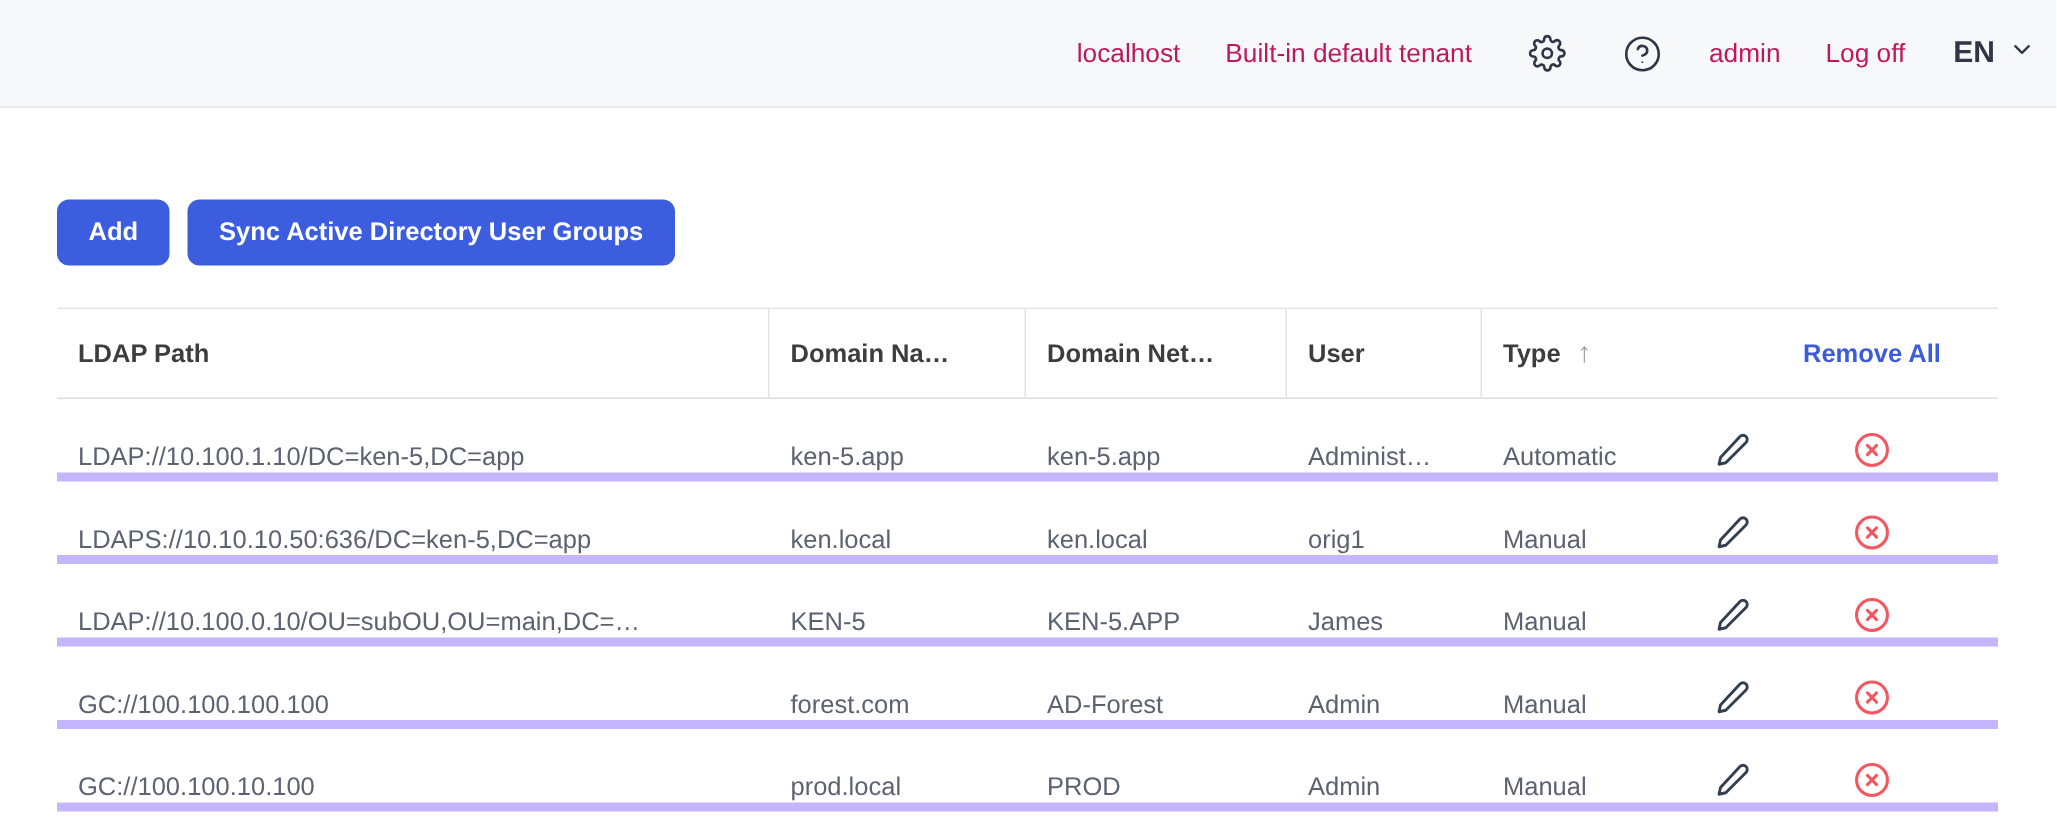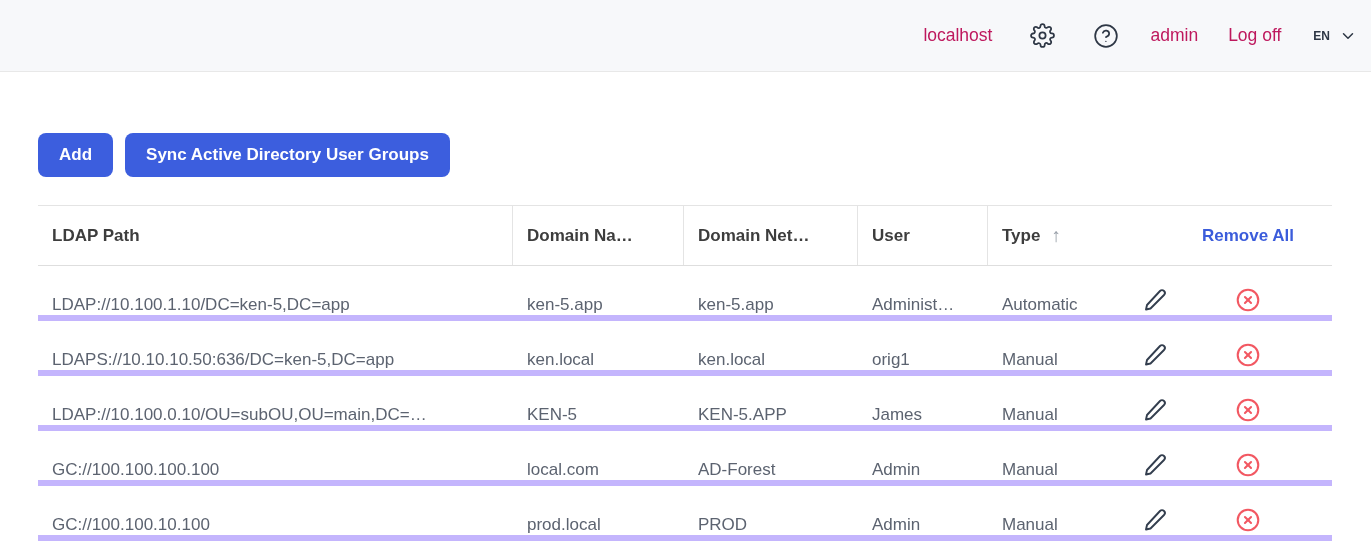--- a/index.html
+++ b/index.html
@@ -32,25 +32,25 @@
     align-items: center;
     justify-content: center;
     width: 28px; height: 28px;
     margin-left: 36px;
     cursor: pointer;
     color: #2e3745;
   }
   .icon-btn svg { display: block; }
   .lang {
     display: inline-flex;
-    align-items: center;
+    align-items: flex-start;
     margin-left: 32px;
     cursor: pointer;
     font-weight: 700;
-    font-size: 12px;
+    font-size: 20px;
   }
   .lang .chev { margin-left: 9px; display: inline-flex; }
 
   
   .toolbar {
     margin: 61px 12px 0 38px;
     display: flex;
     align-items: center;
   }
   .btn {
@@ -137,20 +137,21 @@
     cursor: pointer;
   }
   .edit-icon { color: #333e4e; }
   .delete-icon { color: #f25862; }
 </style>
 </head>
 <body>
 
 <div class="topbar">
   <span class="tb-item first tb-text">localhost</span>
+  <span class="tb-item tb-text">Built-in default tenant</span>
 
   <span class="icon-btn">
     <svg width="25" height="25" viewBox="0 0 24 24" fill="none" stroke="currentColor" stroke-width="1.7" stroke-linecap="round" stroke-linejoin="round">
       <circle cx="12" cy="12" r="3"></circle>
       <path d="M19.4 15a1.65 1.65 0 0 0 .33 1.82l.06.06a2 2 0 0 1 0 2.83 2 2 0 0 1-2.83 0l-.06-.06a1.65 1.65 0 0 0-1.82-.33 1.65 1.65 0 0 0-1 1.51V21a2 2 0 0 1-2 2 2 2 0 0 1-2-2v-.09A1.65 1.65 0 0 0 9 19.4a1.65 1.65 0 0 0-1.82.33l-.06.06a2 2 0 0 1-2.83 0 2 2 0 0 1 0-2.83l.06-.06a1.65 1.65 0 0 0 .33-1.82 1.65 1.65 0 0 0-1.51-1H3a2 2 0 0 1-2-2 2 2 0 0 1 2-2h.09A1.65 1.65 0 0 0 4.6 9a1.65 1.65 0 0 0-.33-1.82l-.06-.06a2 2 0 0 1 0-2.83 2 2 0 0 1 2.83 0l.06.06a1.65 1.65 0 0 0 1.82.33H9a1.65 1.65 0 0 0 1-1.51V3a2 2 0 0 1 2-2 2 2 0 0 1 2 2v.09a1.65 1.65 0 0 0 1 1.51 1.65 1.65 0 0 0 1.82-.33l.06-.06a2 2 0 0 1 2.83 0 2 2 0 0 1 0 2.83l-.06.06a1.65 1.65 0 0 0-.33 1.82V9a1.65 1.65 0 0 0 1.51 1H21a2 2 0 0 1 2 2 2 2 0 0 1-2 2h-.09a1.65 1.65 0 0 0-1.51 1z"></path>
     </svg>
   </span>
 
   <span class="icon-btn">
     <svg width="26" height="26" viewBox="0 0 24 24" fill="none" stroke="currentColor" stroke-width="1.6" stroke-linecap="round" stroke-linejoin="round">
@@ -265,21 +266,21 @@
           <line x1="14.8" y1="9.2" x2="9.2" y2="14.8"></line>
           <line x1="9.2" y1="9.2" x2="14.8" y2="14.8"></line>
         </svg>
       </span>
     </div>
     <div class="td cspacer"></div>
   </div>
 
   <div class="tr">
     <div class="td c1">GC://100.100.100.100</div>
-    <div class="td c2">local.com</div>
+    <div class="td c2">forest.com</div>
     <div class="td c3">AD-Forest</div>
     <div class="td c4">Admin</div>
     <div class="td c5">Manual</div>
     <div class="td c6">
       <span class="action-icon edit-icon">
         <svg width="24" height="24" viewBox="0 0 24 24" fill="none" stroke="currentColor" stroke-width="1.9" stroke-linecap="round" stroke-linejoin="round">
           <path d="M17 3a2.828 2.828 0 1 1 4 4L7.5 20.5 3 21.5l1-4.5L17 3z"></path>
         </svg>
       </span>
     </div>

